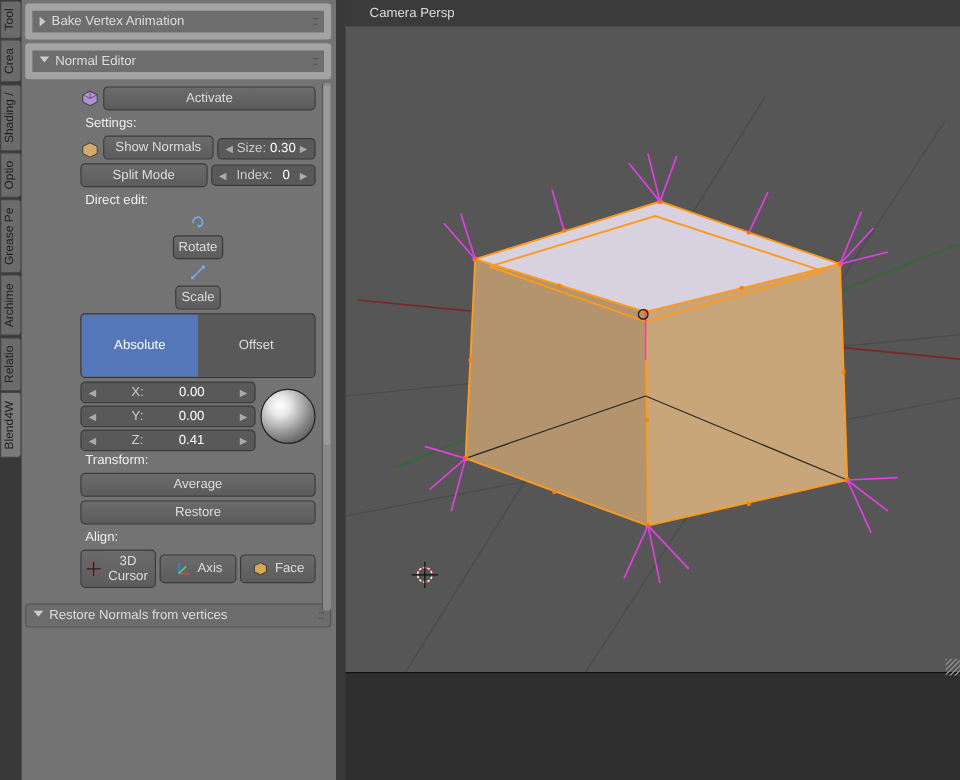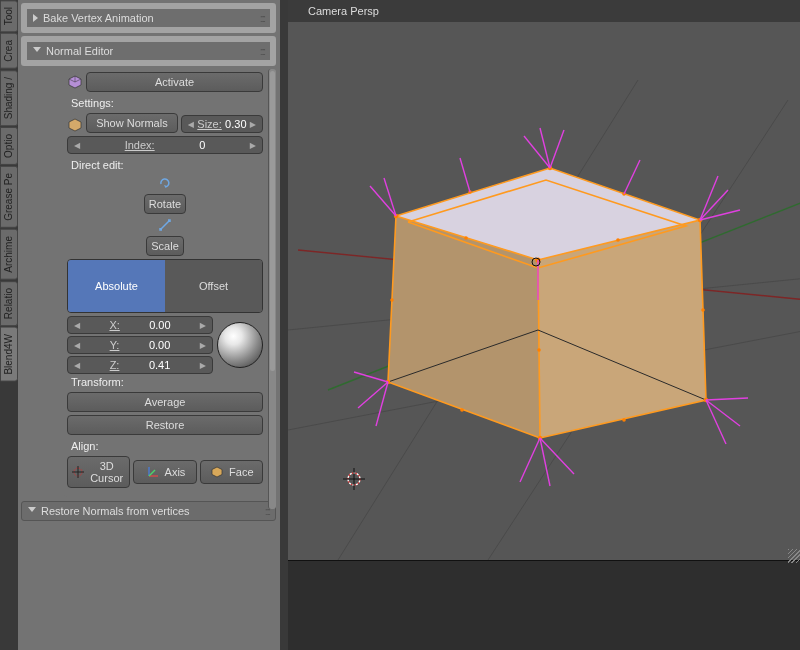--- a/index.html
+++ b/index.html
@@ -18,21 +18,21 @@
   .panel-body { background: #737373; padding: 3px 3px 6px 3px; margin-bottom: 3px; border-radius: 3px; margin-left: 43px; }
 
   .row { display:flex; gap:3px; margin-bottom:3px; align-items:center; }
   .label-row { padding: 2px 4px 4px 4px; color:#eee; }
   .btn { flex:1; background: linear-gradient(#6b6b6b,#5c5c5c); border:1px solid #3a3a3a; border-radius:4px; padding:3px 4px; text-align:center; color:#eee; cursor:pointer; display:flex; align-items:center; justify-content:center; gap:4px; }
   .btn.wide { width:100%; }
   .icon-slot { width:16px; height:16px; display:inline-flex; align-items:center; justify-content:center; }
 
   .numfield { flex:1; background:#595959; border:1px solid #3a3a3a; border-radius:4px; padding:2px 6px; display:flex; justify-content:space-between; align-items:center; color:#eee; }
   .numfield .arrow-l, .numfield .arrow-r { color:#aaa; font-size:8px; cursor:pointer; }
-  .numfield .nlabel{ color:#ccc;text-decoration:underline; }
+  .numfield .nlabel{ color:#ccc; }
   .numfield .nval{ color:#fff; }
 
   .toggle-pair { display:flex; width:100%; border-radius:4px; overflow:hidden; border:1px solid #333; }
   .toggle-pair .tp { flex:1; text-align:center; padding:20px 0; background:#595959; cursor:pointer; }
   .toggle-pair .tp.active { background:#5577b8; color:#fff; }
 
   .xyz-block { display:flex; gap:4px; }
   .xyz-fields { flex:1; display:flex; flex-direction:column; gap:2px; }
   .sphere { width:46px; height:46px; border-radius:50%; background: radial-gradient(circle at 35% 30%, #fff 0%, #e8e8e8 20%, #888 60%, #333 100%); border:1px solid #222; align-self:center; }
 
@@ -108,20 +108,23 @@
         </div>
       <div class="numfield" style="flex:1">
         <span class="arrow-l">◀</span>
         <span class="nlabel">Size:</span>
         <span class="nval">0.30</span>
         <span class="arrow-r">▶</span>
       </div>
     </div>
 
     <div class="row" style="padding-right:10px;">
+      <div class="btn" style="flex:1.3">
+          <span>Split Mode</span>
+        </div>
       <div class="numfield" style="flex:1">
         <span class="arrow-l">◀</span>
         <span class="nlabel">Index:</span>
         <span class="nval">0</span>
         <span class="arrow-r">▶</span>
       </div>
     </div>
 
     <div class="label-row">Direct edit:</div>
 

